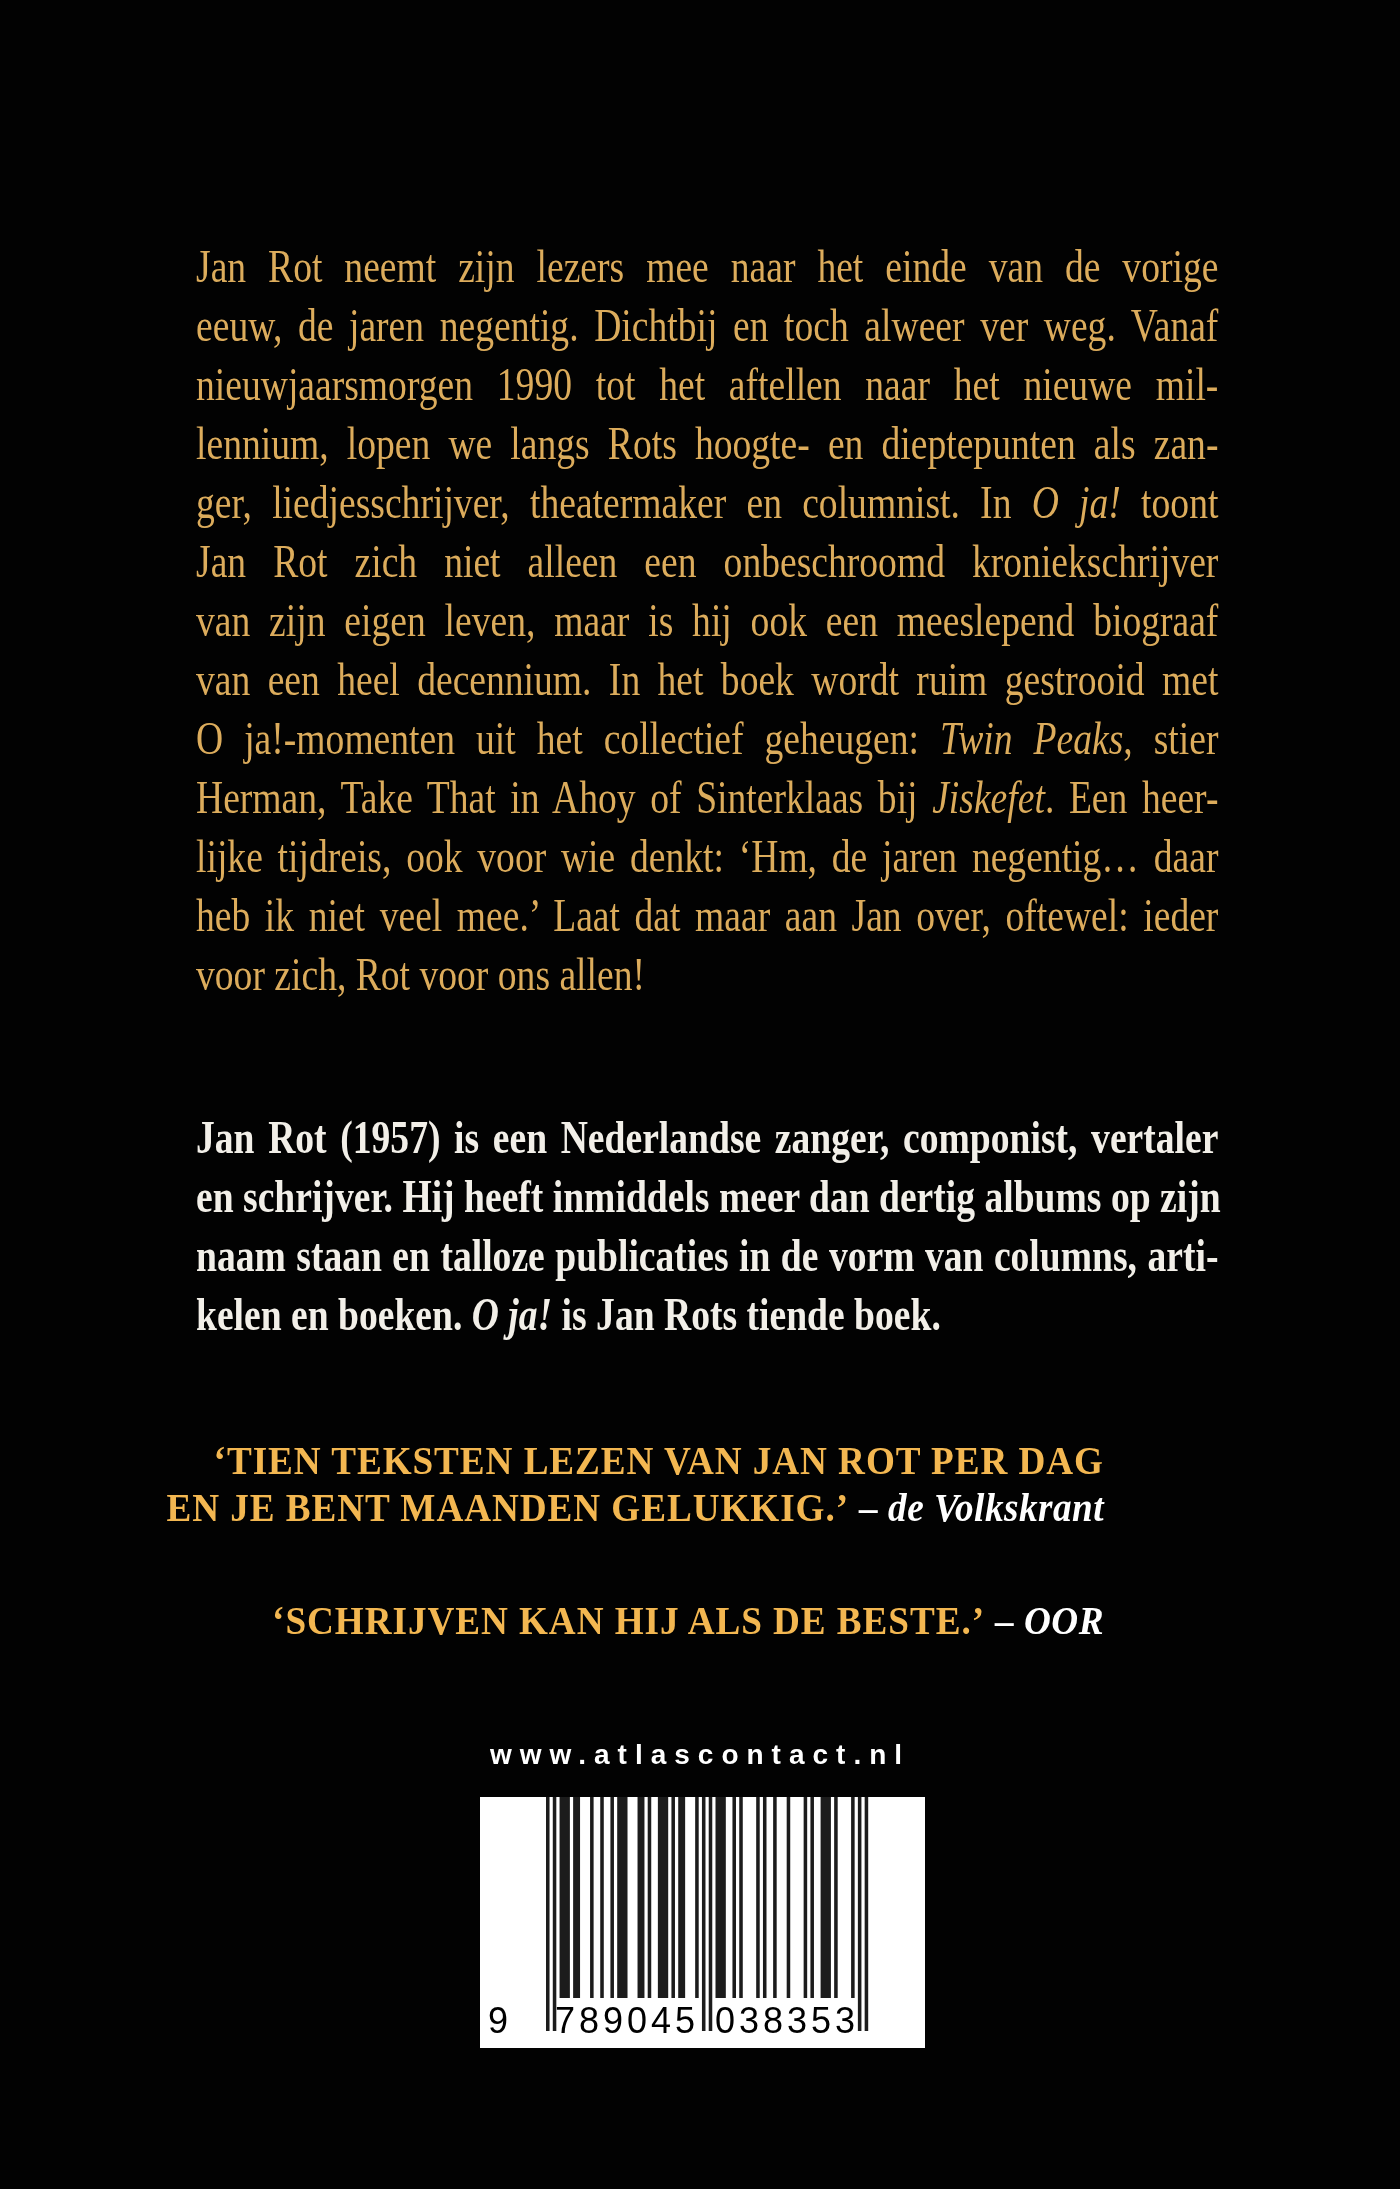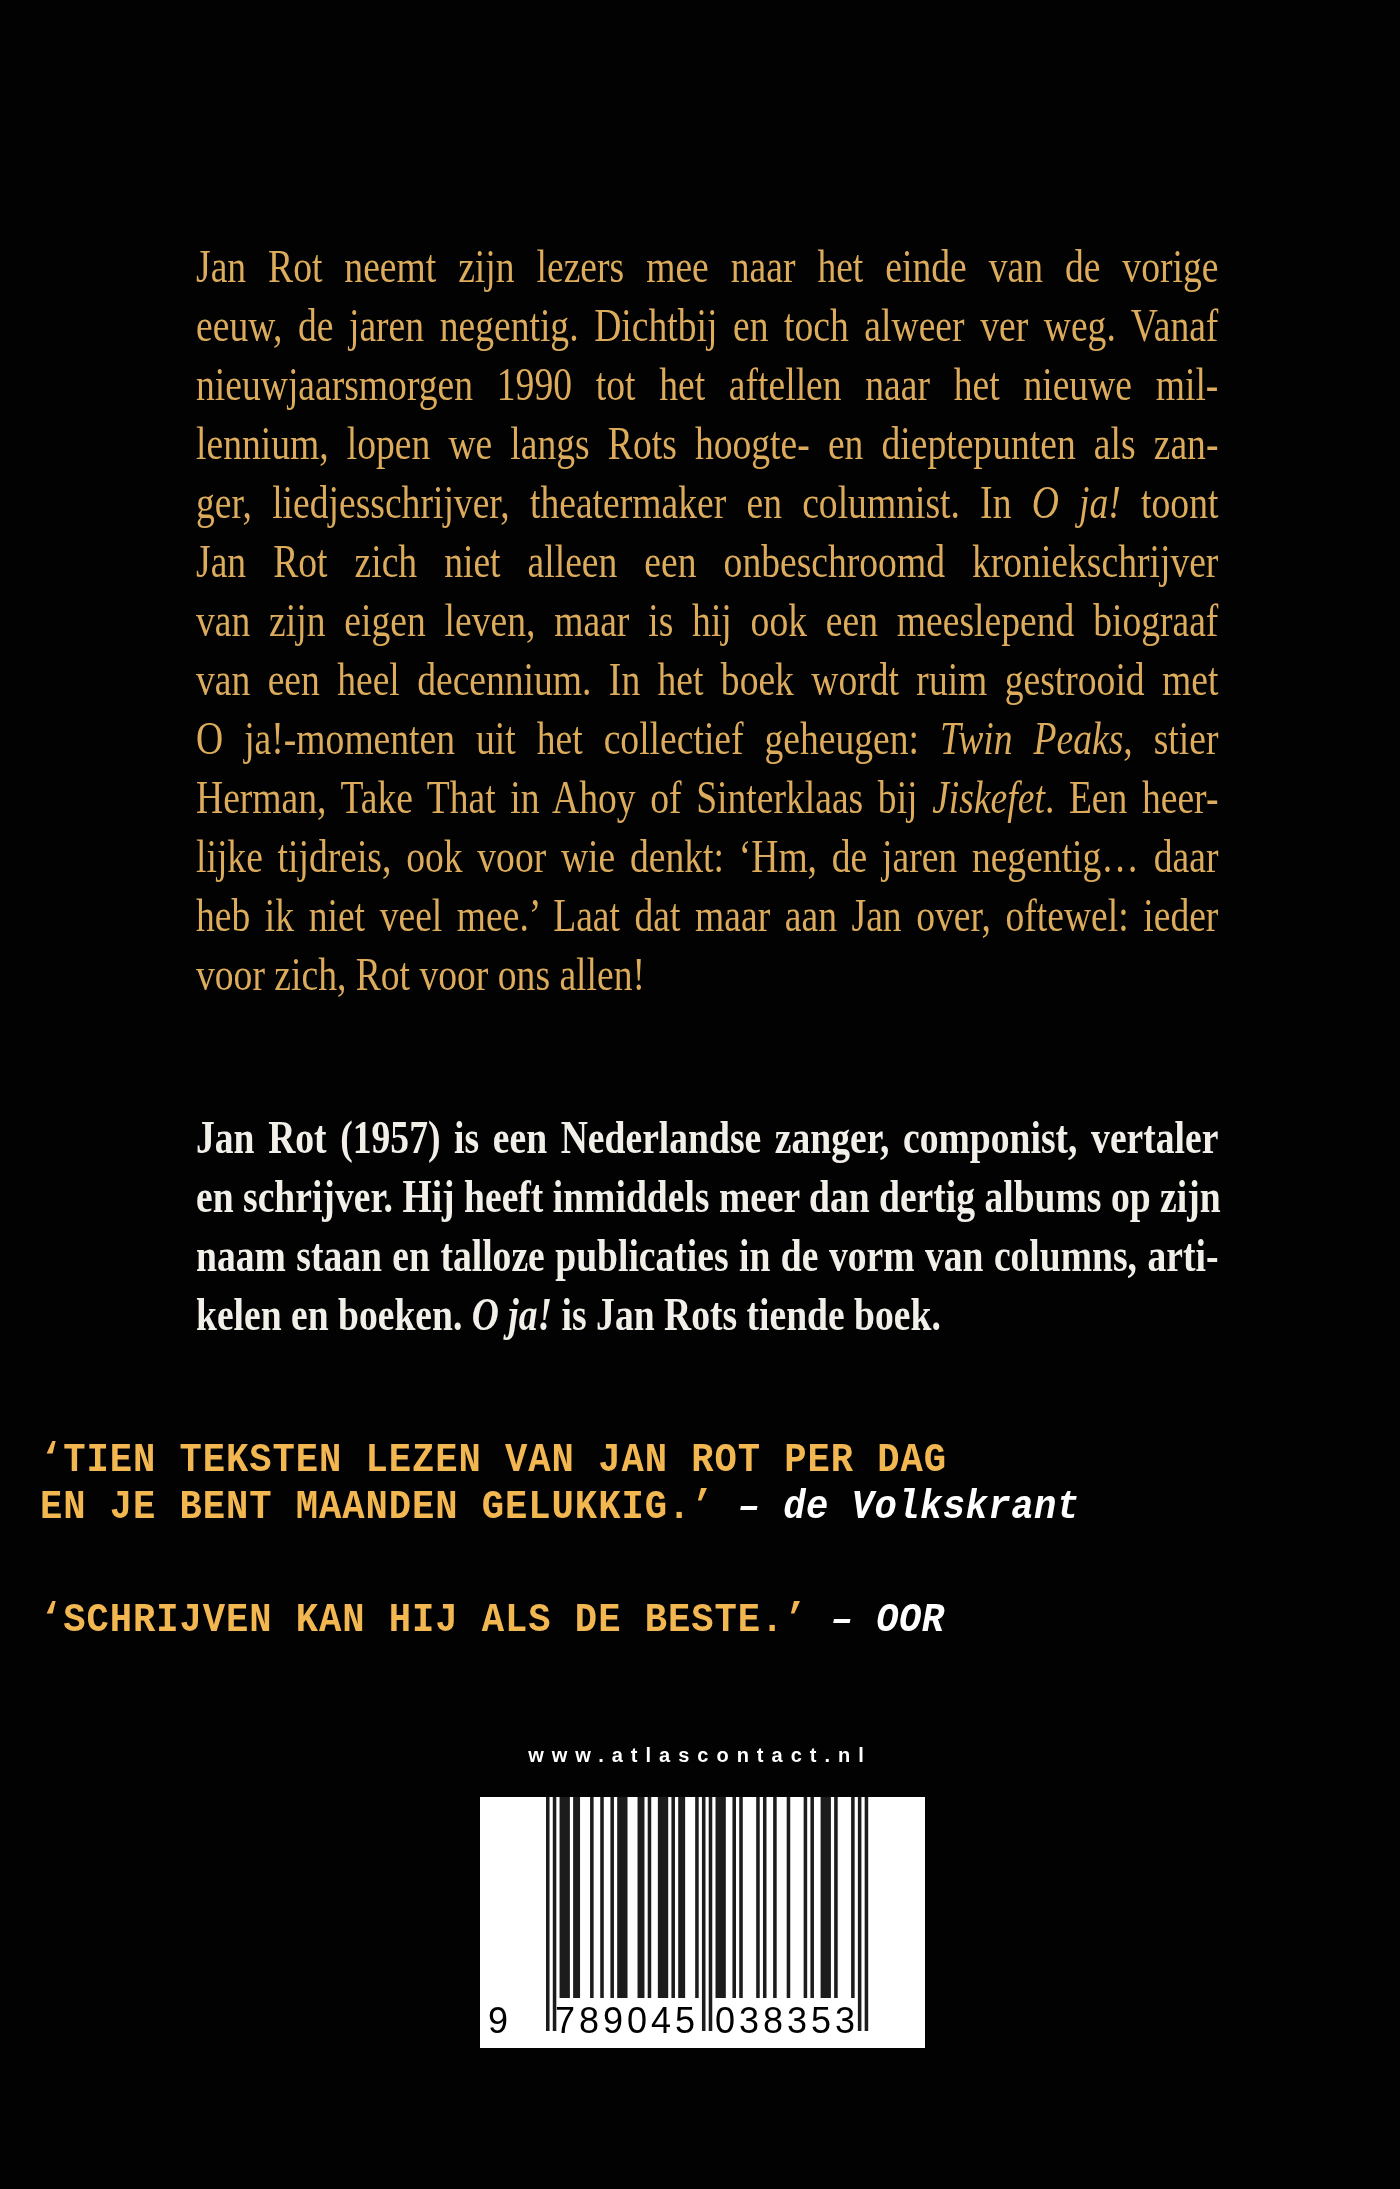--- a/index.html
+++ b/index.html
@@ -11,33 +11,33 @@
   .para{position:absolute;left:196px;width:1022px;}
   .tline{width:1278px;transform:scaleX(0.8);transform-origin:0 50%;
          height:59px;line-height:59px;white-space:nowrap;
          text-align:justify;text-align-last:justify;text-justify:inter-word;
          font-size:47px;}
   .tline.last{text-align-last:left;}
   .blurb{top:237px;color:var(--body_gold,#DCAC5C);}
   .bio{top:1108px;color:var(--text_white,#F2EFE8);font-weight:bold;}
 
   
-  .quote{position:absolute;left:0;width:1144px;text-align:left;
-         font-family:Liberation Mono, monospace;font-weight:bold;}
+  .quote{position:absolute;left:0;width:1144px;text-align:right;
+         font-family:Liberation Serif, serif;font-weight:bold;}
   .qline{line-height:47px;font-size:40px;letter-spacing:1px;white-space:nowrap;
          transform:scaleX(0.93);}
   .qgold{color:var(--quote_gold,#F3B751);}
   .qattr{color:var(--pure_white,#FFFFFF);font-style:italic;letter-spacing:0.5px;}
   .q1{top:1437px;}
   .q2{top:1597px;}
 
   
   .website{position:absolute;left:0;top:1740px;width:1400px;text-align:center;
            font-family:"Liberation Sans",sans-serif;font-weight:bold;
-           font-size:20px;line-height:30px;letter-spacing:8px;
+           font-size:28px;line-height:30px;letter-spacing:8px;
            color:var(--pure_white,#FFFFFF);white-space:nowrap;}
 
   
   .barcode-box{position:absolute;left:480px;top:1797px;width:445px;height:251px;
                background:#FFFFFF;}
   .barcode-box svg{display:block;}
 </style>
 </head>
 <body>
 

